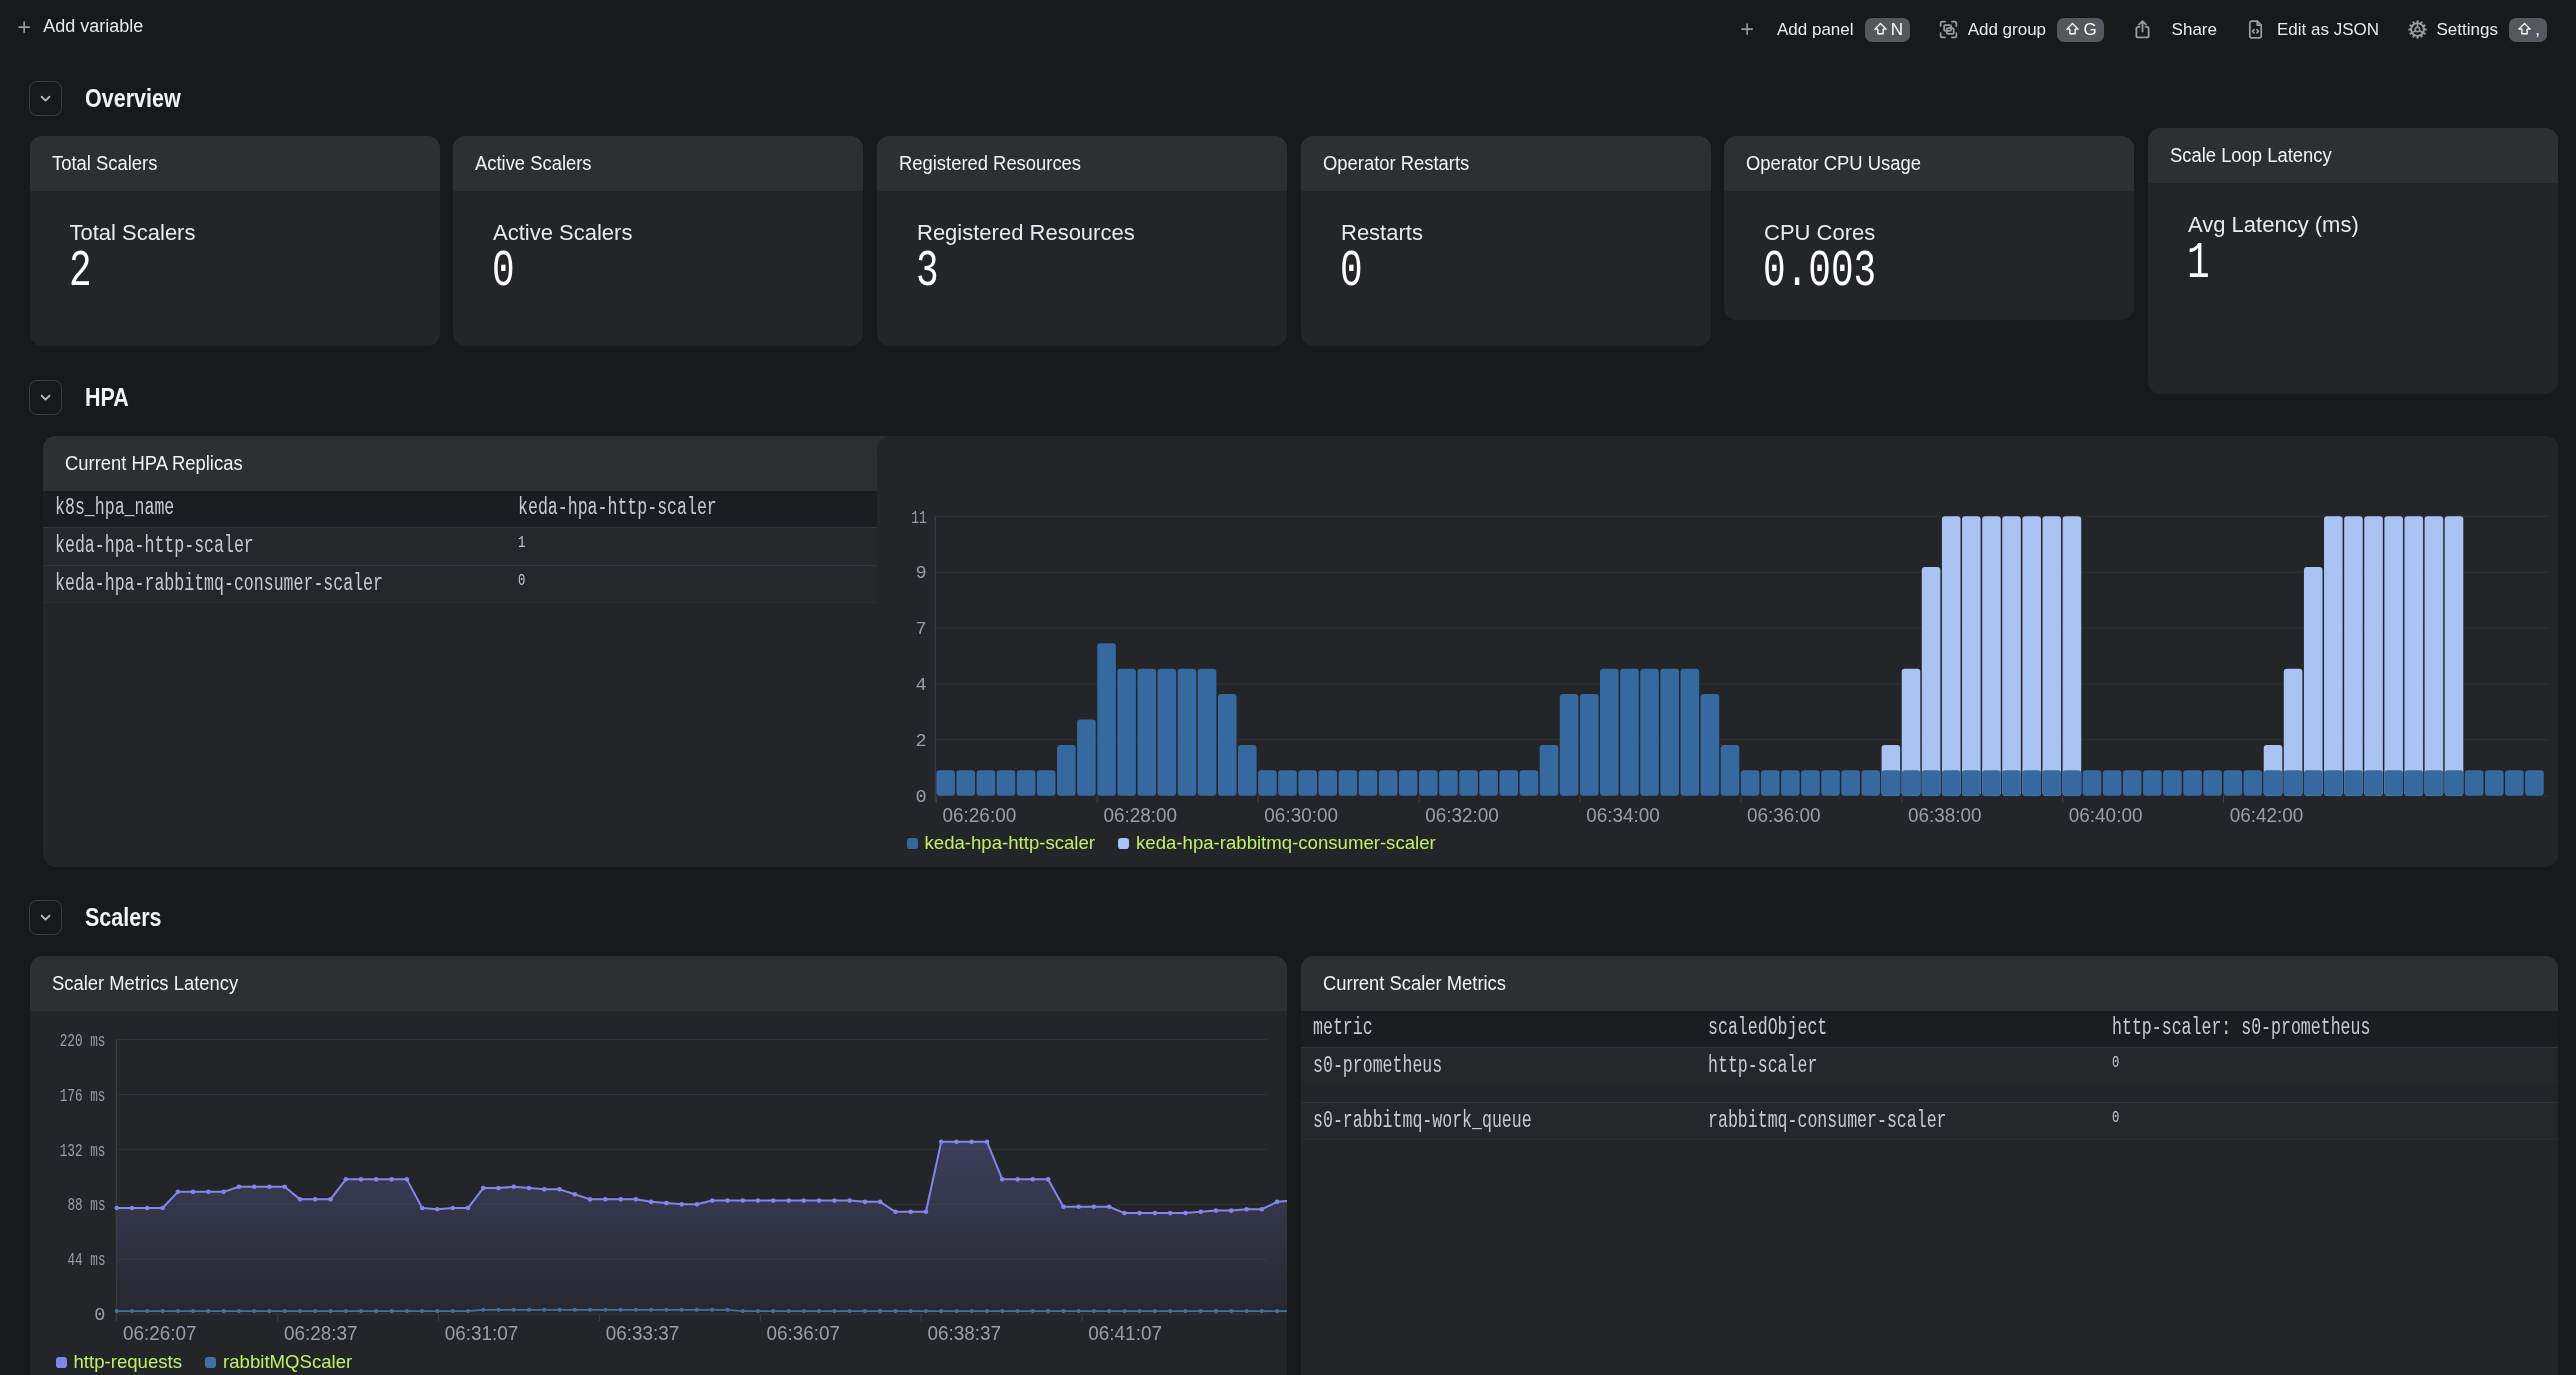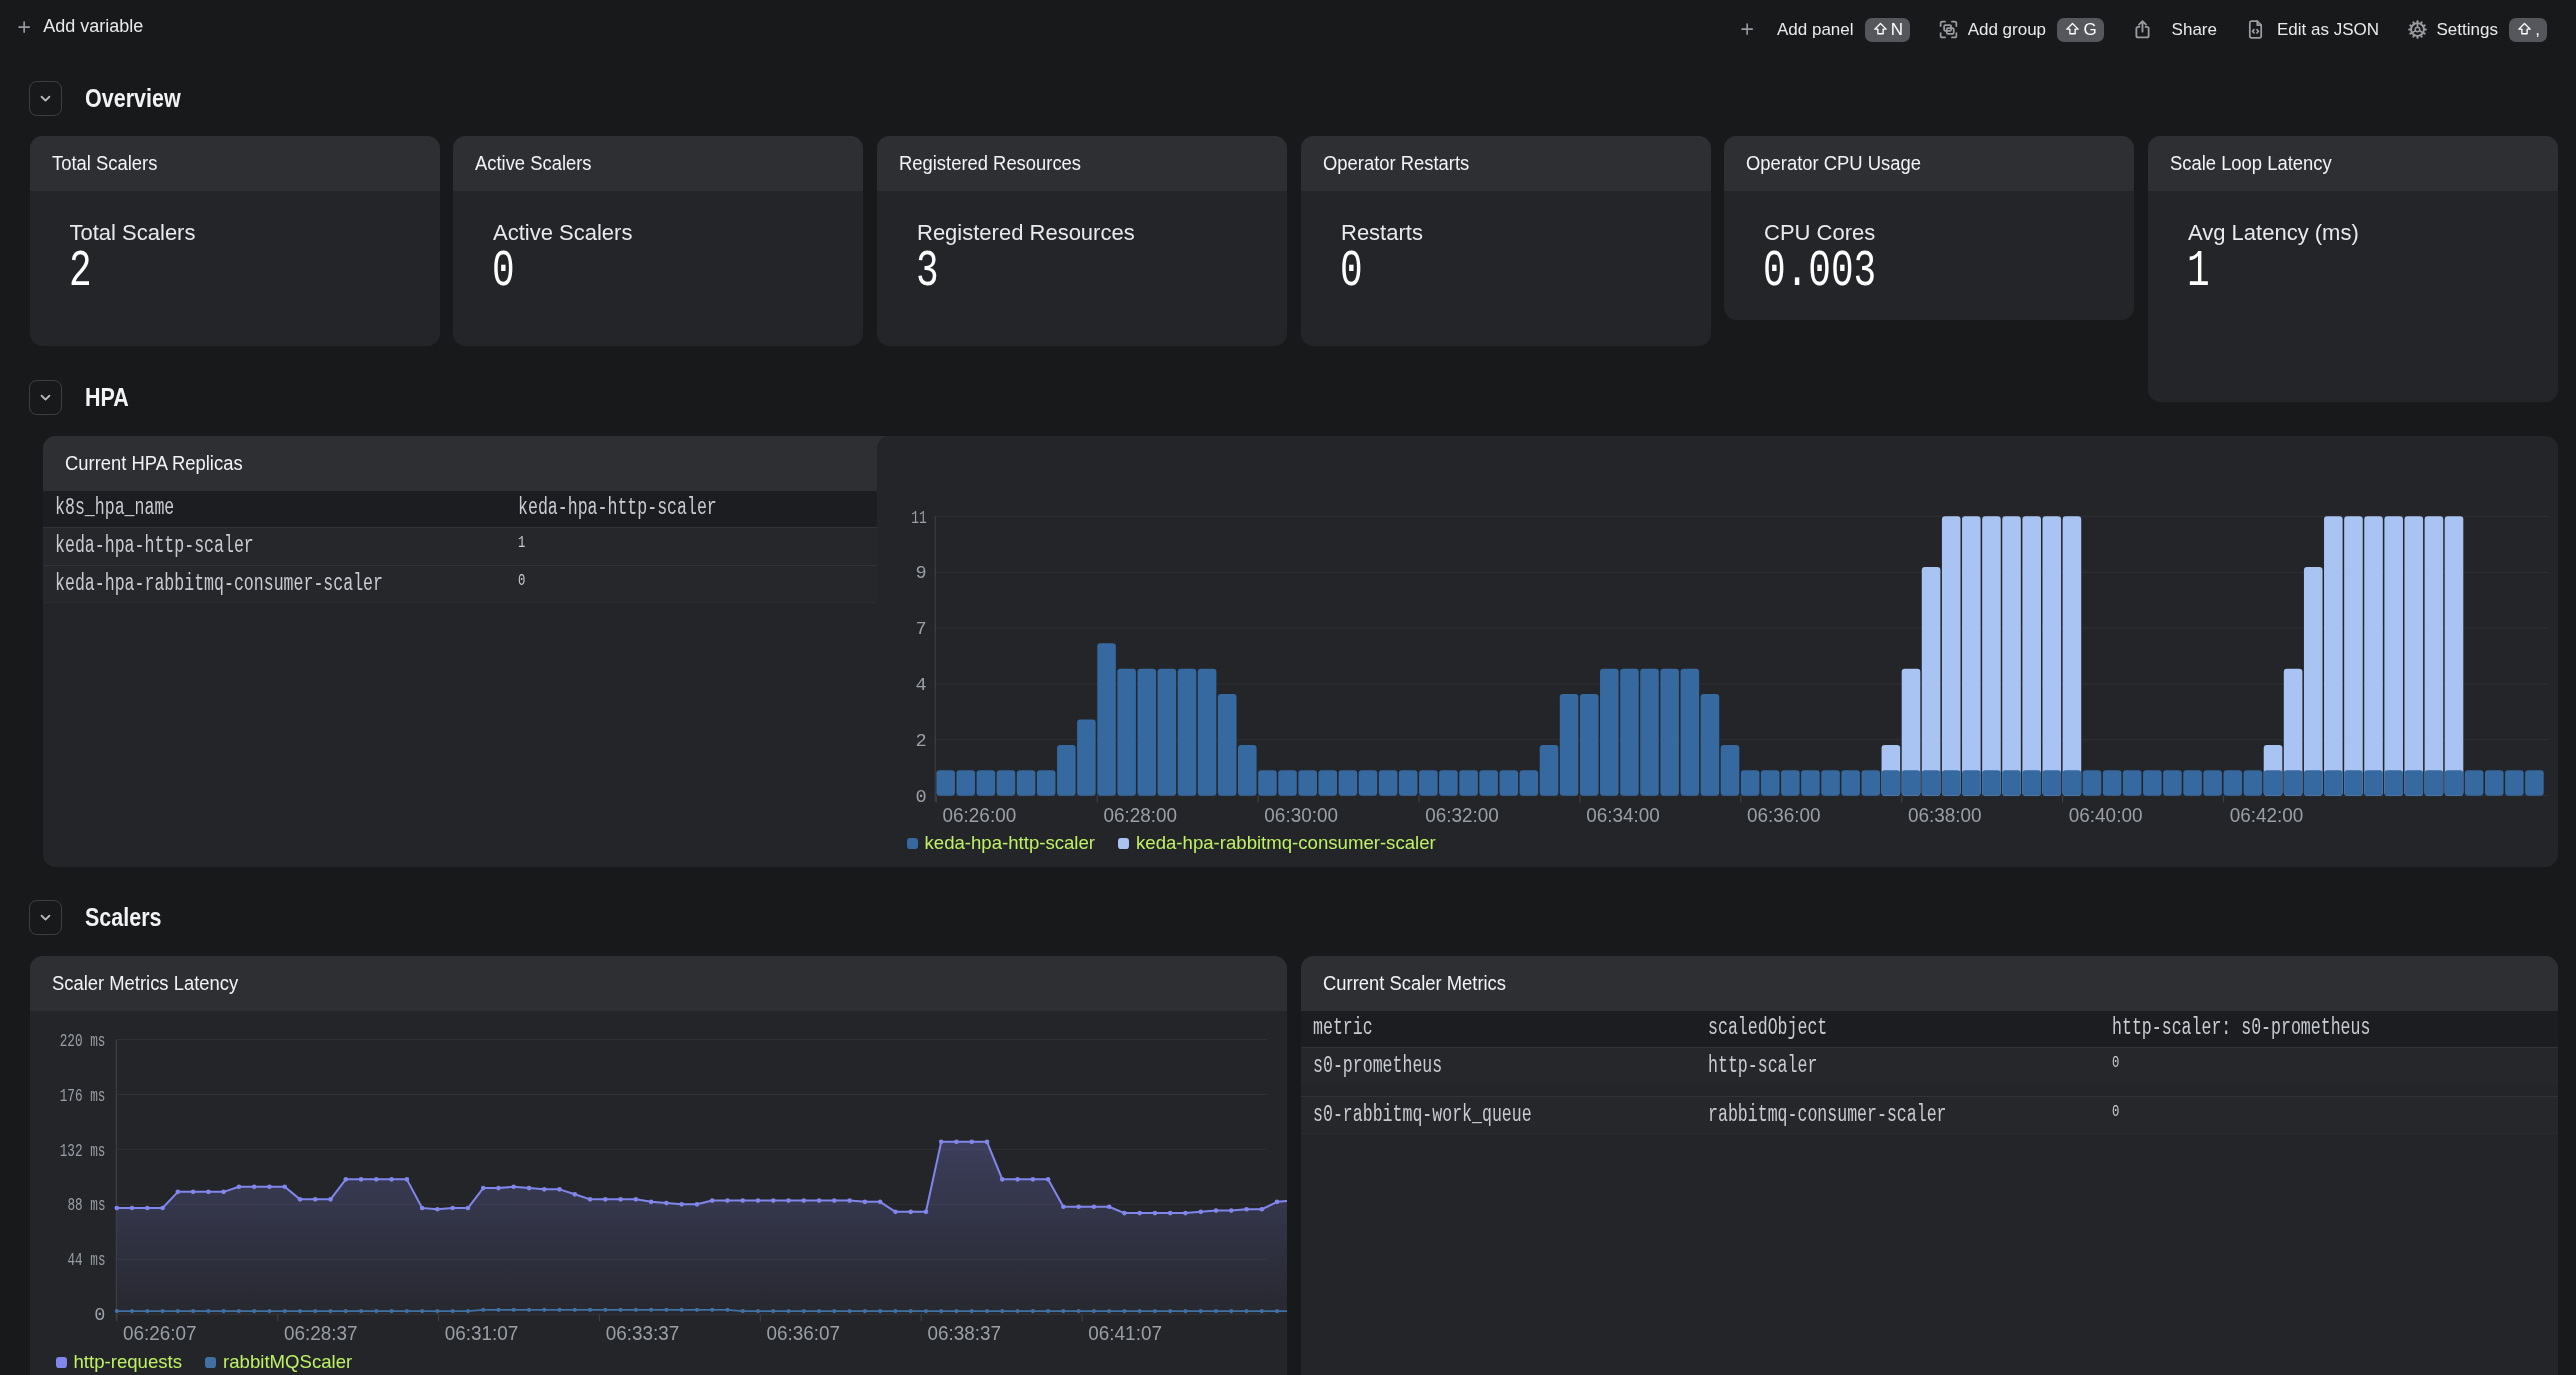--- a/index.html
+++ b/index.html
@@ -156,21 +156,21 @@
 <div class="statlabel">Restarts</div>
 <div class="statnum">0</div>
 </div>
 <div class="panel" style="left:1724px;top:136px;width:410px;height:184px">
 <div class="phead">
       <span>Operator CPU Usage</span>
     </div>
 <div class="statlabel">CPU Cores</div>
 <div class="statnum">0.003</div>
 </div>
-<div class="panel" style="left:2148px;top:136px;width:410px;height:266px">
+<div class="panel" style="left:2148px;top:128px;width:410px;height:266px">
 <div class="phead">
       <span>Scale Loop Latency</span>
     </div>
 <div class="statlabel">Avg Latency (ms)</div>
 <div class="statnum">1</div>
 </div>
 <div class="panel" style="left:43px;top:436px;width:938px;height:431px">
 <div class="phead">
       <span>Current HPA Replicas</span>
     </div>
@@ -534,18 +534,18 @@
 <div class="trow" style="top:55px;height:36px;background:#1c1d21">
   <span class="cell" style="left:12.4px;top:3.9px">metric</span>
   <span class="cell" style="left:407px;top:3.9px">scaledObject</span>
   <span class="cell" style="left:811px;top:3.9px">http-scaler: s0-prometheus</span>
     </div>
 <div class="trow" style="top:91px;height:38px;background:#26272b;border-top:0.8px solid #323338">
   <span class="cell" style="left:12.4px;top:4.7px">s0-prometheus</span>
   <span class="cell" style="left:407px;top:4.7px">http-scaler</span>
   <span class="cellsm" style="left:811px;top:4.7px">0</span>
     </div>
-<div class="trow" style="top:140px;height:38px;background:#26272b;border-top:0.8px solid #323338;border-bottom:0.8px solid #2b2c30">
+<div class="trow" style="top:146px;height:38px;background:#26272b;border-top:0.8px solid #323338;border-bottom:0.8px solid #2b2c30">
   <span class="cell" style="left:12.4px;top:4.7px">s0-rabbitmq-work_queue</span>
   <span class="cell" style="left:407px;top:4.7px">rabbitmq-consumer-scaler</span>
   <span class="cellsm" style="left:811px;top:4.7px">0</span>
     </div>
 </div>
 
 </body></html>

